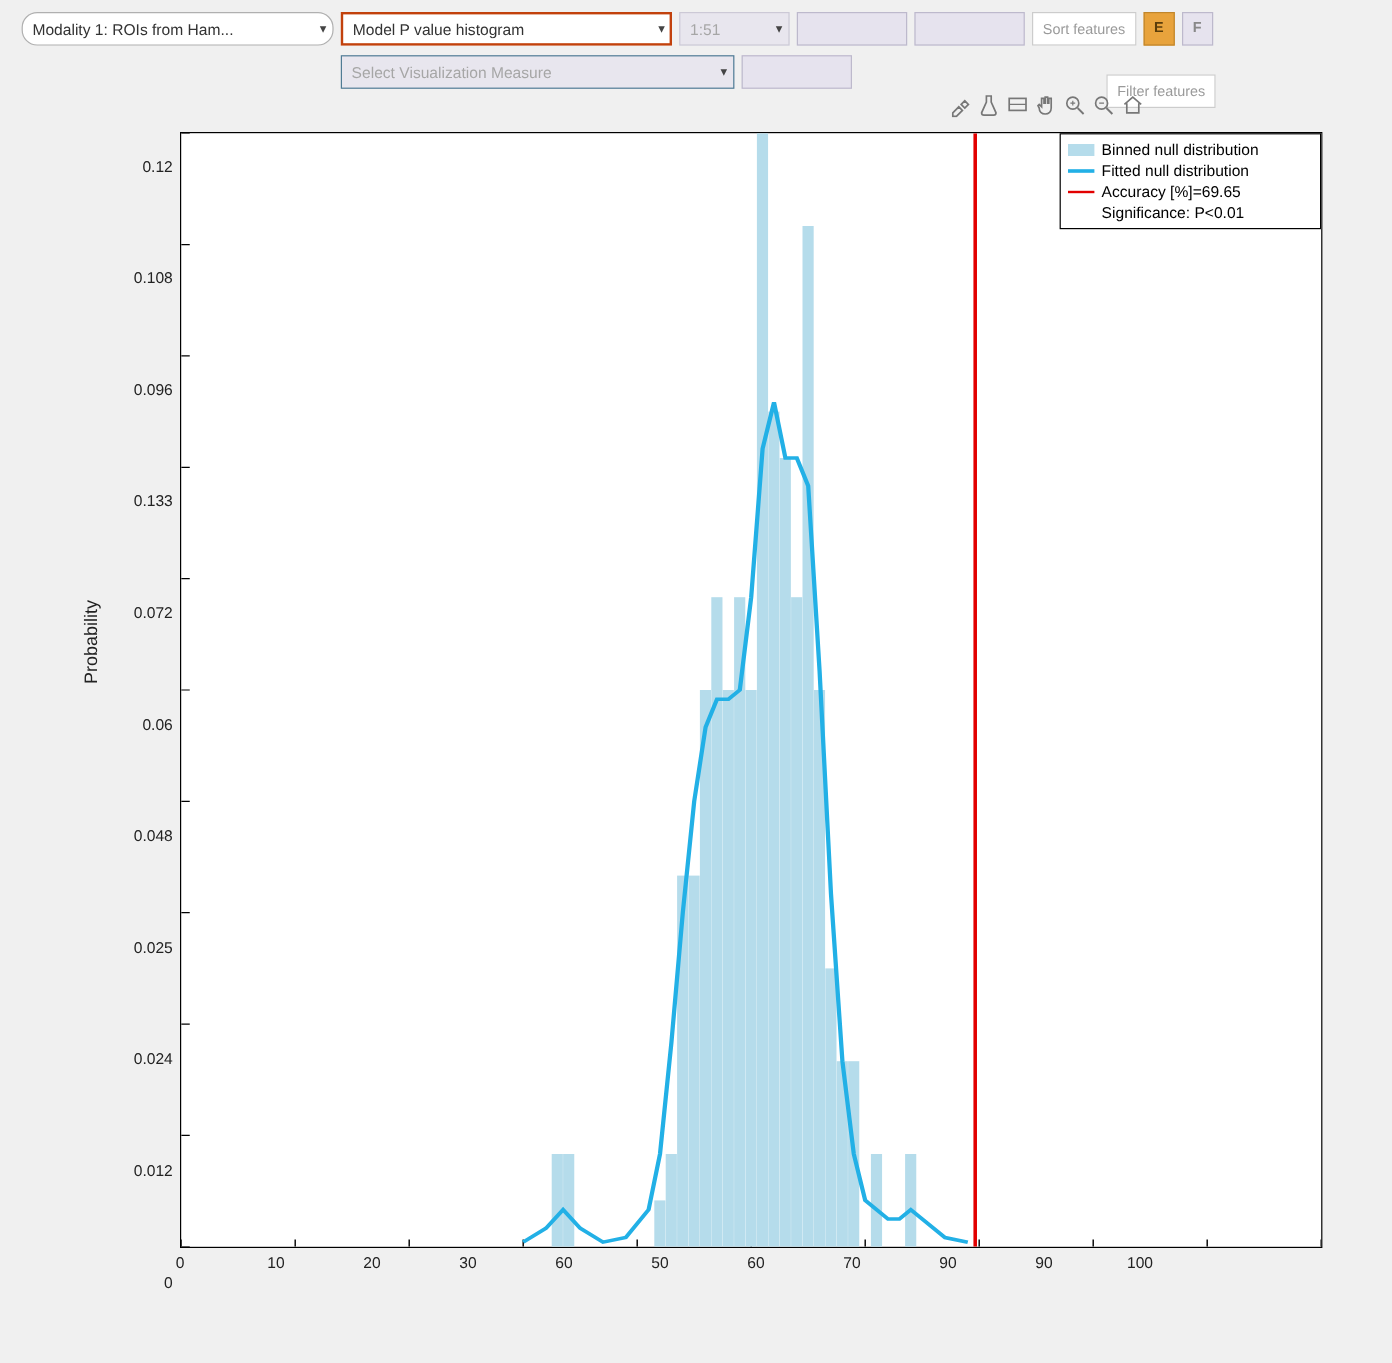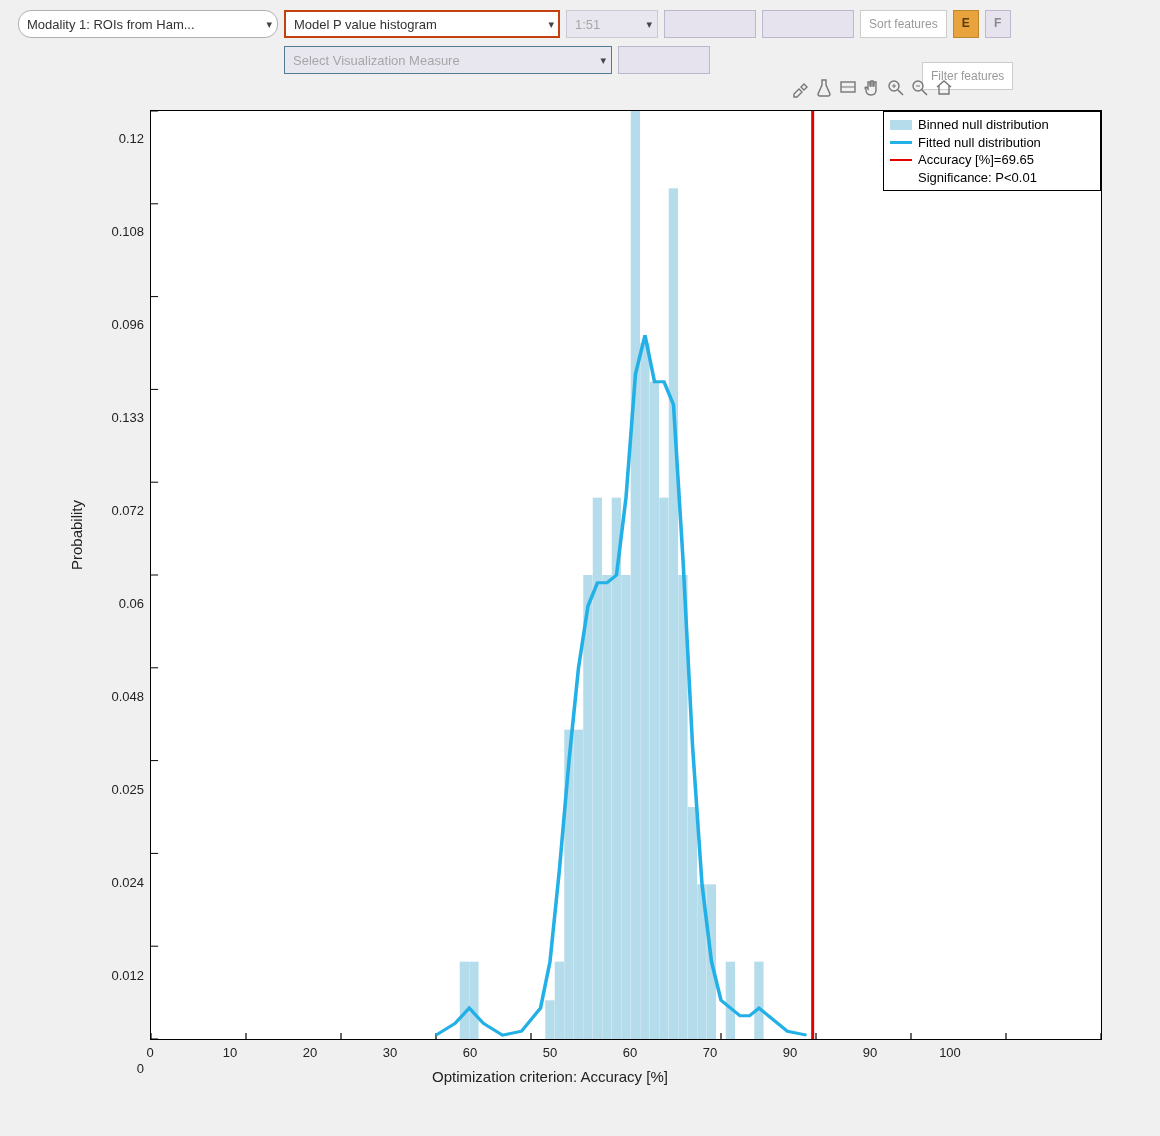--- a/index.html
+++ b/index.html
@@ -311,14 +311,13 @@
           <span class="swatch-red"></span>
           <span>Accuracy [%]=69.65</span>
         </div>
       <div class="legend-row">
           <span class="swatch-none"></span>
           <span>Significance: P&lt;0.01</span>
         </div>
     </div>
   </div>
 
-  <div class="xlabel">Optimization criterion: Accuracy [%]</div>
 </div>
 
 </body></html>

